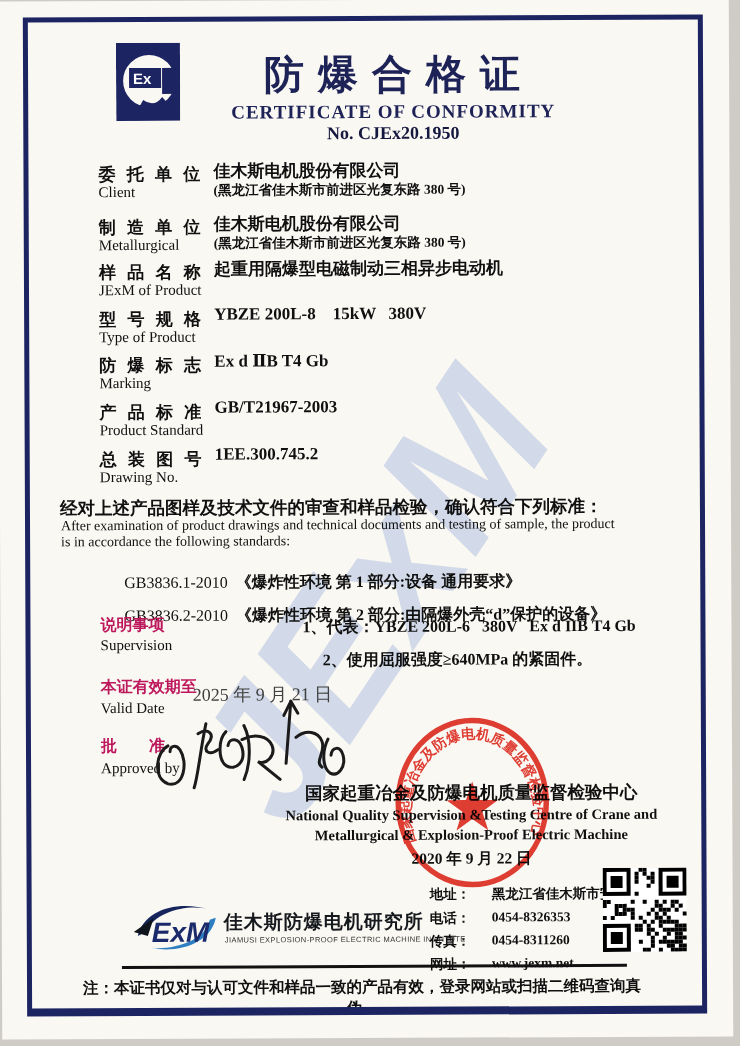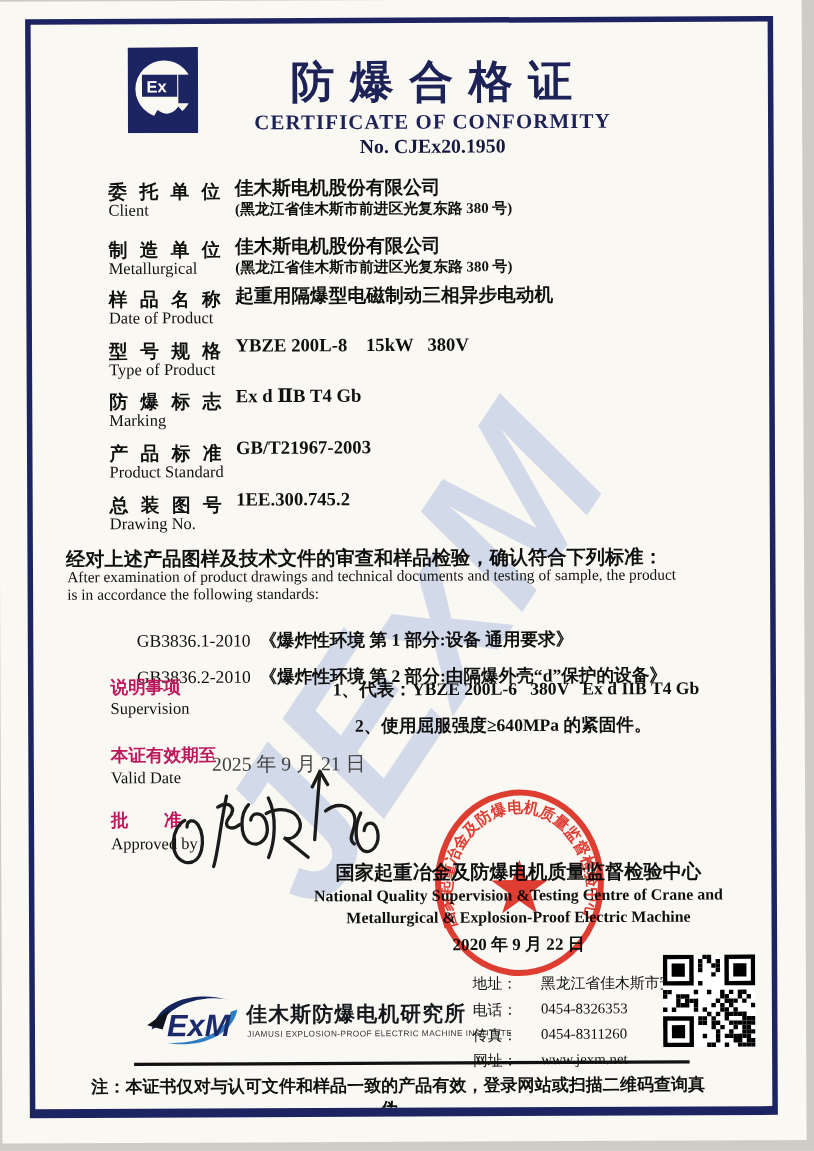--- a/index.html
+++ b/index.html
@@ -42,21 +42,21 @@
   .org .zh{font-size:17.5px;font-weight:bold;color:#101010;}
   .org .en{font-size:14.5px;font-weight:bold;color:#101010;line-height:20px;}
   .org .dt{font-size:15.5px;font-weight:bold;color:#101010;margin-top:4px;}
   .stamp{left:360px;top:693px;width:162px;height:178px;opacity:.88;mix-blend-mode:multiply;}
   .sig{left:115px;top:672px;width:210px;height:115px;}
   
   .inst-logo{left:100px;top:876px;width:92px;height:58px;}
   .inst-zh{left:192px;top:888px;font-size:19px;font-weight:bold;color:#15181c;
     font-family:"Liberation Sans",sans-serif;letter-spacing:1px;}
   .inst-en{left:193px;top:914px;font-size:7.5px;color:#333;font-family:"Liberation Sans",sans-serif;letter-spacing:.4px;}
-  .contact{position:absolute;left:398px;font-size:13.5px;font-weight:normal;color:#101010;white-space:nowrap;text-align:center;}
+  .contact{position:absolute;left:398px;font-size:13.5px;font-weight:bold;color:#101010;white-space:nowrap;text-align:center;}
   .contact .cv{position:absolute;left:62px;white-space:nowrap;}
   .qr{left:571px;top:848px;width:84px;height:84px;}
   .divider{left:90px;top:944px;width:505px;height:2.5px;background:#111;}
   .note{left:40px;top:956px;width:580px;text-align:center;font-size:15.5px;font-weight:bold;color:#101010;}
 </style>
 </head>
 <body>
 
 <div class="paper">
   <div class="frame">
@@ -82,21 +82,21 @@
       <div class="v2">(黑龙江省佳木斯市前进区光复东路 380 号)</div>
     </div>
     <div class="frow" style="top:194px">
       <div class="zh">制 造 单 位</div>
       <div class="en">Metallurgical</div>
       <div class="v1">佳木斯电机股份有限公司</div>
       <div class="v2">(黑龙江省佳木斯市前进区光复东路 380 号)</div>
     </div>
     <div class="frow" style="top:239px">
       <div class="zh">样 品 名 称</div>
-      <div class="en">Date of Product</div>
+      <div class="en">JExM of Product</div>
       <div class="v1">起重用隔爆型电磁制动三相异步电动机</div>
     </div>
     <div class="frow" style="top:286px">
       <div class="zh">型 号 规 格</div>
       <div class="en">Type of Product</div>
       <div class="v1">YBZE 200L-8    15kW   380V</div>
     </div>
     <div class="frow" style="top:332px">
       <div class="zh">防 爆 标 志</div>
       <div class="en">Marking</div>

